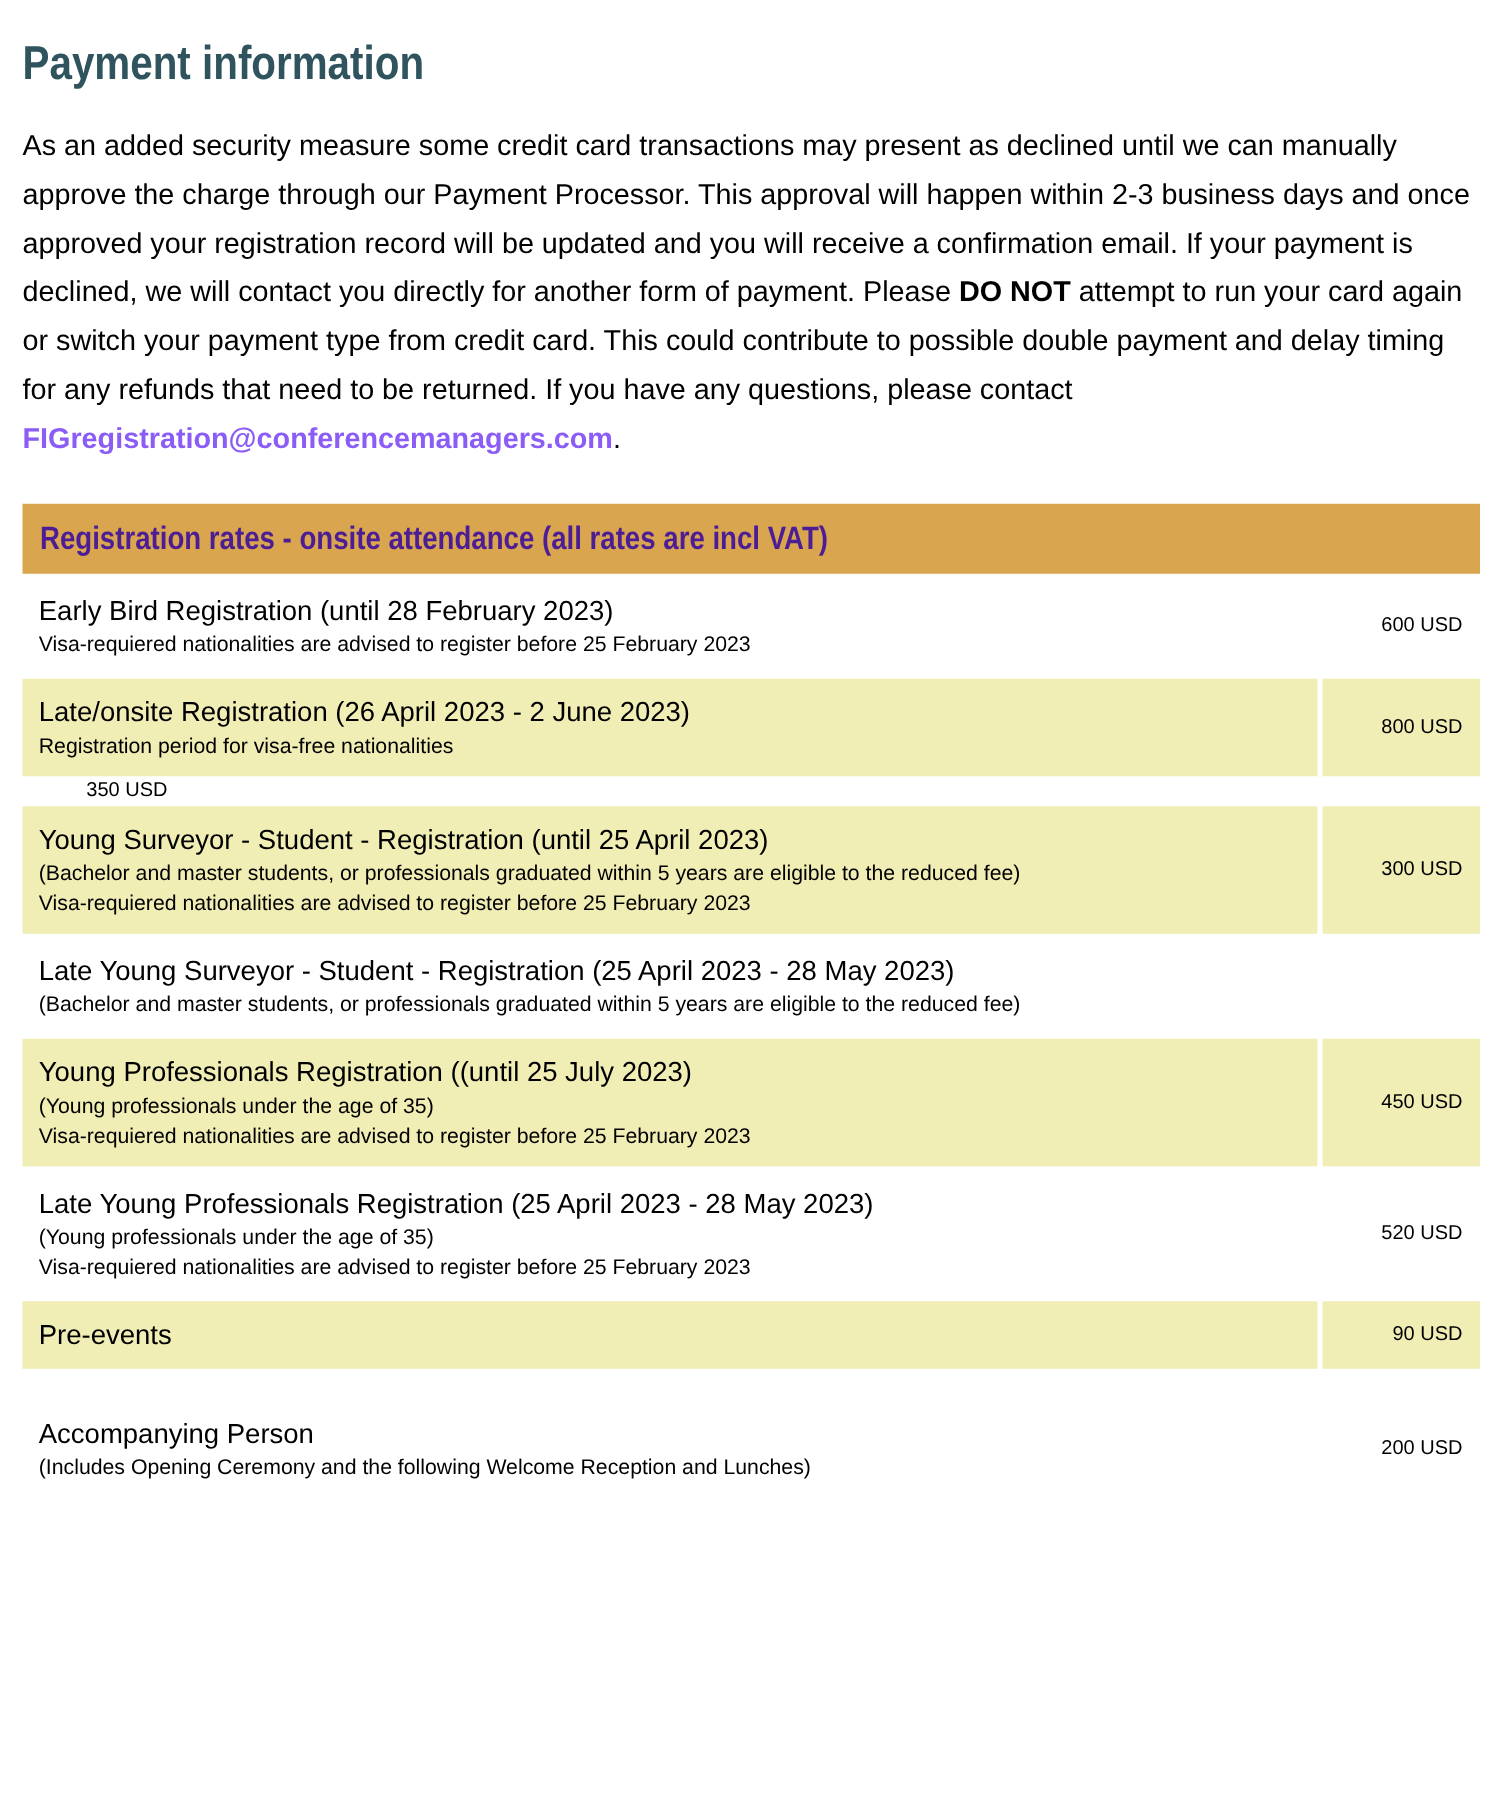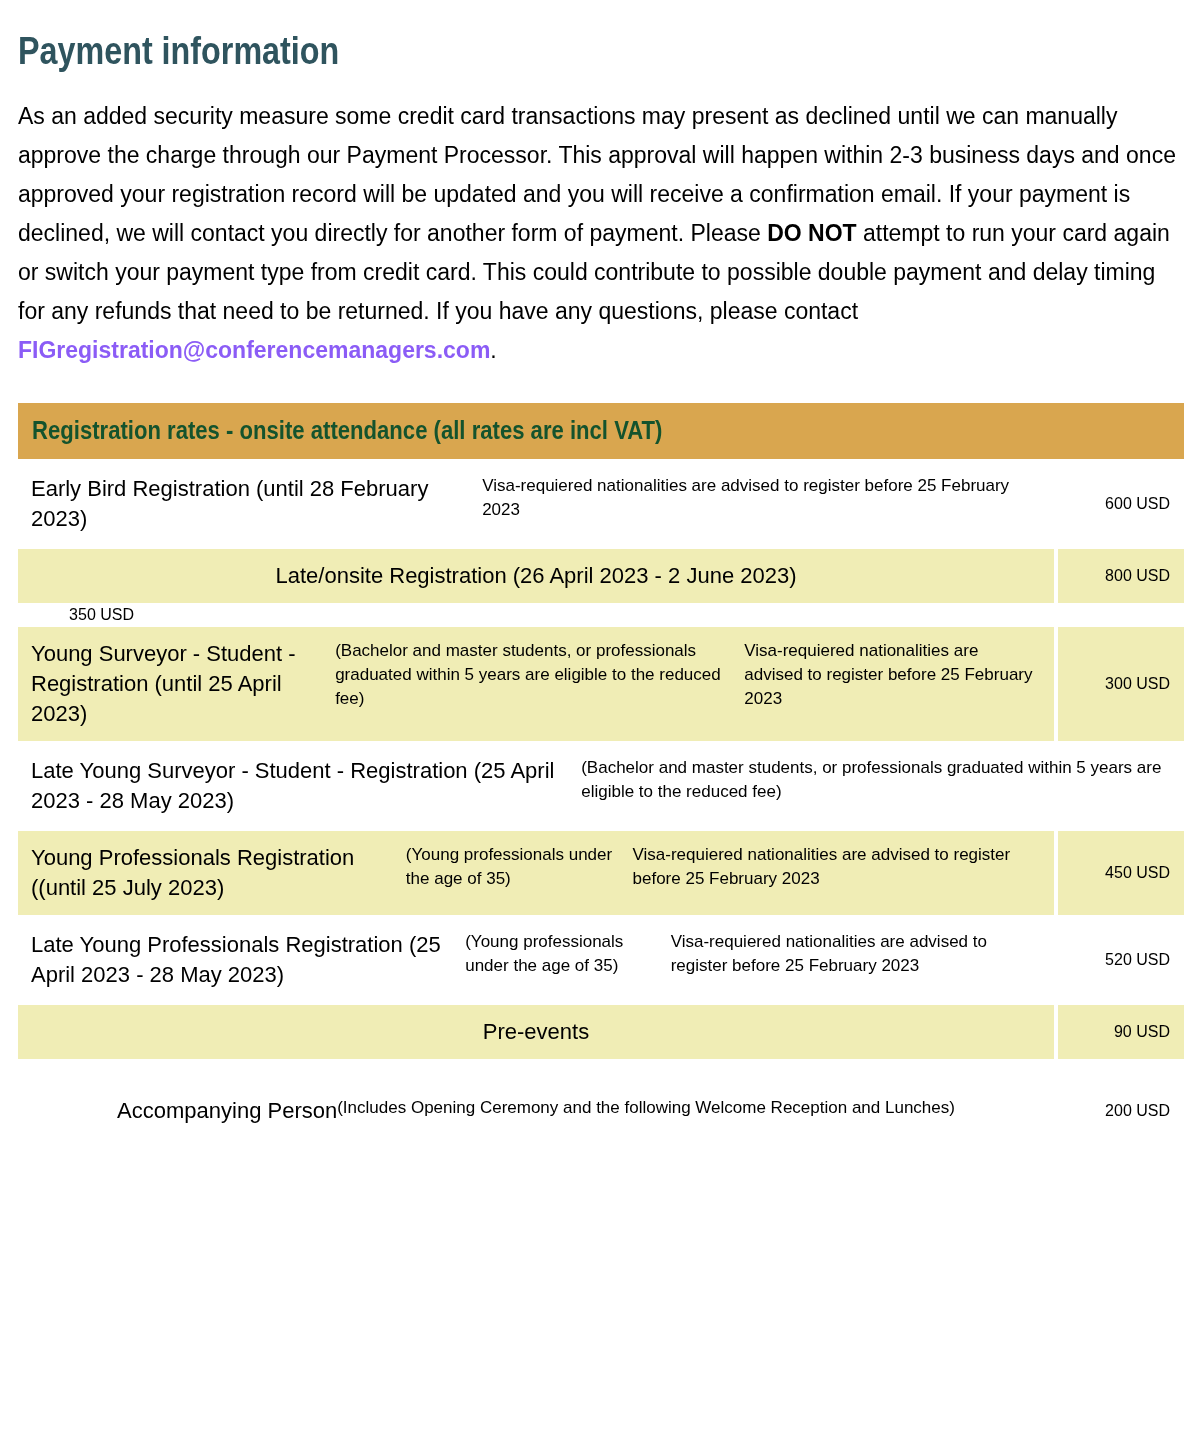--- a/index.html
+++ b/index.html
@@ -34,21 +34,21 @@
   a.email {
     color: #8b5cf6;
     font-weight: bold;
     text-decoration: none;
   }
 
   .rates { margin-top: 33px; }
 
   .rates-header {
     background: #d9a64f;
-    color: #14532d;
+    color: #4c1d95;
     padding: 12px 14px 13px 14px;
   }
   .rates-header .cond {
     display: inline-block;
     font-size: 26px;
     font-weight: bold;
     transform: scaleX(0.85);
     transform-origin: left center;
     white-space: nowrap;
   }
@@ -57,21 +57,21 @@
 
   .rate-row { display: flex; margin-bottom: 3px; }
   .rate-row .cell { background: #ffffff; }
   .rate-row:nth-child(even) .cell { background: #f0edb5; }
 
   .cell.main {
     flex: 1;
     min-height: 40px;
     padding: 12px 13px;
     display: flex;
-    flex-direction: row;
+    flex-direction: column;
     justify-content: center;
   }
   .cell.price {
     width: 126px;
     margin-left: 4px;
     padding-right: 14px;
     display: flex;
     align-items: center;
     justify-content: flex-end;
     font-size: 16px;
@@ -103,20 +103,21 @@
       <div class="rate-title">Early Bird Registration (until 28 February 2023)</div>
     <div class="rate-sub">Visa-requiered nationalities are advised to register before 25 February 2023</div>
           </div>
     <div class="cell price">600 USD</div>
   </div>
 
 
   <div class="rate-row">
     <div class="cell main">
       <div class="rate-title">Late/onsite Registration (26 April 2023 - 2 June 2023)</div>
+    <div class="rate-sub">Registration period for visa-free nationalities</div>
           </div>
     <div class="cell price">800 USD</div>
   </div>
 
   <div class="rate-row">
     <div class="cell price">350 USD</div>
   </div>
 
   <div class="rate-row">
     <div class="cell main">

